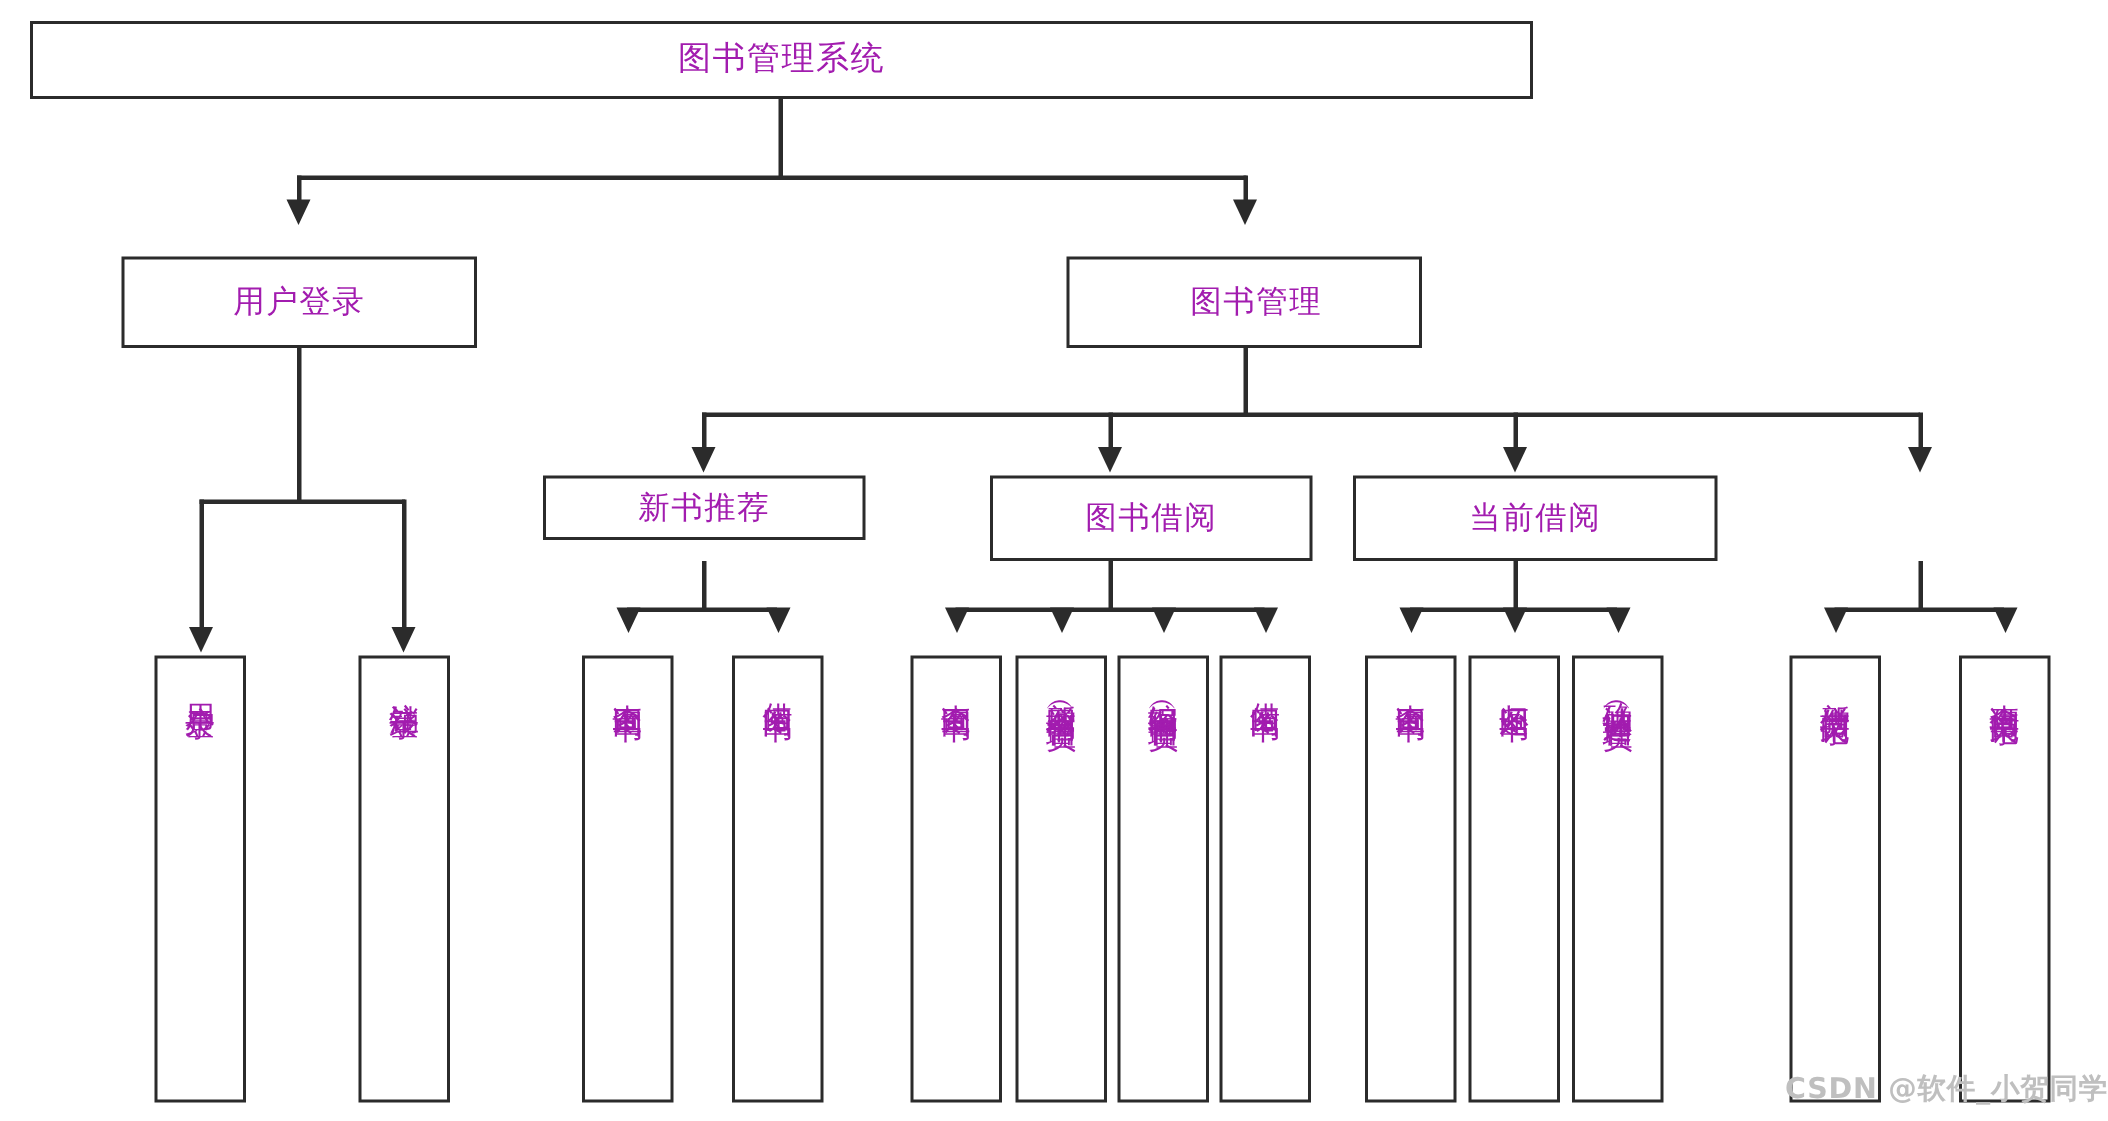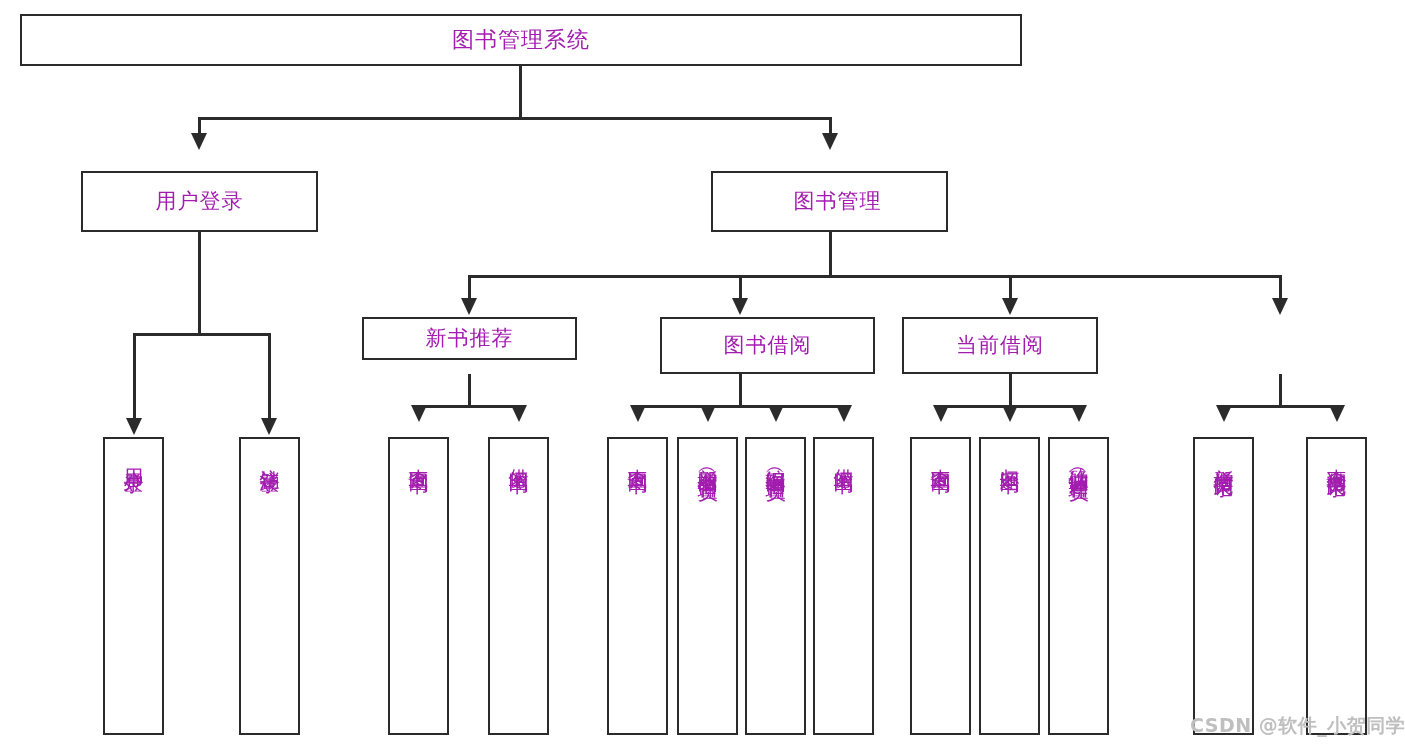--- a/index.html
+++ b/index.html
@@ -142,21 +142,21 @@
 
   <div class="vline" style="left:1279px; top:275px; height:25px;"></div>
   <div class="arrow" style="left:1272px; top:298px;"></div>
 
   <div class="node mid" style="left:362px; top:317px; width:215px; height:43px;">
     <span class="node-label">新书推荐</span>
   </div>
   <div class="node mid" style="left:632px; top:317px; width:215px; height:57px;margin-left:28px;">
     <span class="node-label">图书借阅</span>
   </div>
-  <div class="node mid" style="left:902px; top:317px; width:196px; height:57px;">
+  <div class="node mid" style="left:902px; top:317px; width:243px; height:57px;">
     <span class="node-label">当前借阅</span>
   </div>
 
   <div class="vline" style="left:468px; top:374px; height:33px;"></div>
   <div class="hline" style="left:418px; top:405px; width:100px;"></div>
   <div class="arrow" style="left:411px; top:405px;"></div>
   <div class="arrow" style="left:511px; top:405px;"></div>
 
   <div class="node leaf" style="left:388px; top:437px; width:61px; height:298px;">
     <span class="node-label">查询图书</span>

